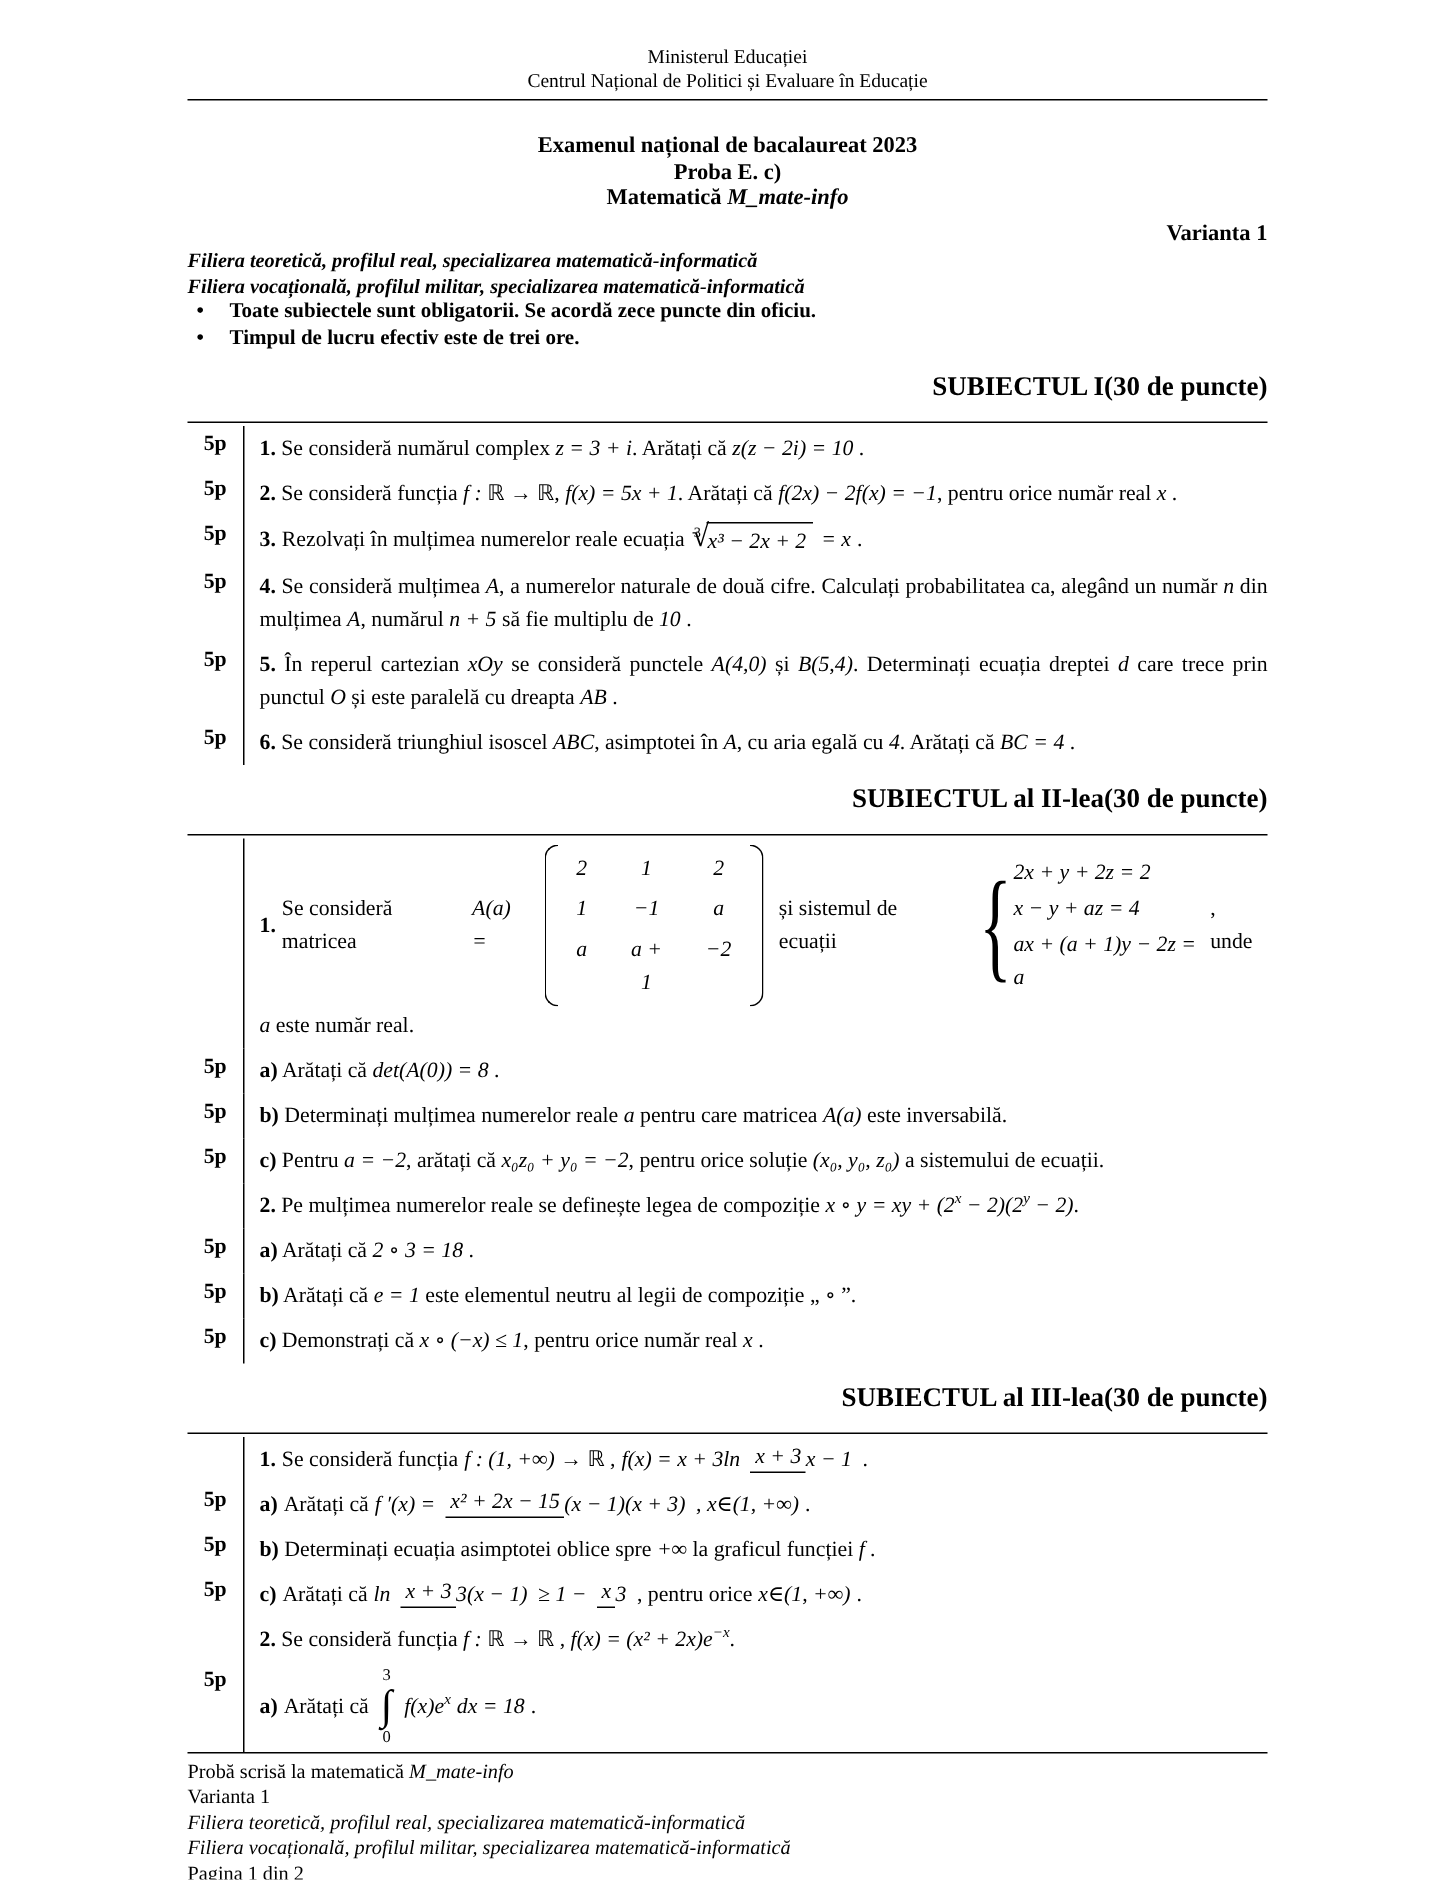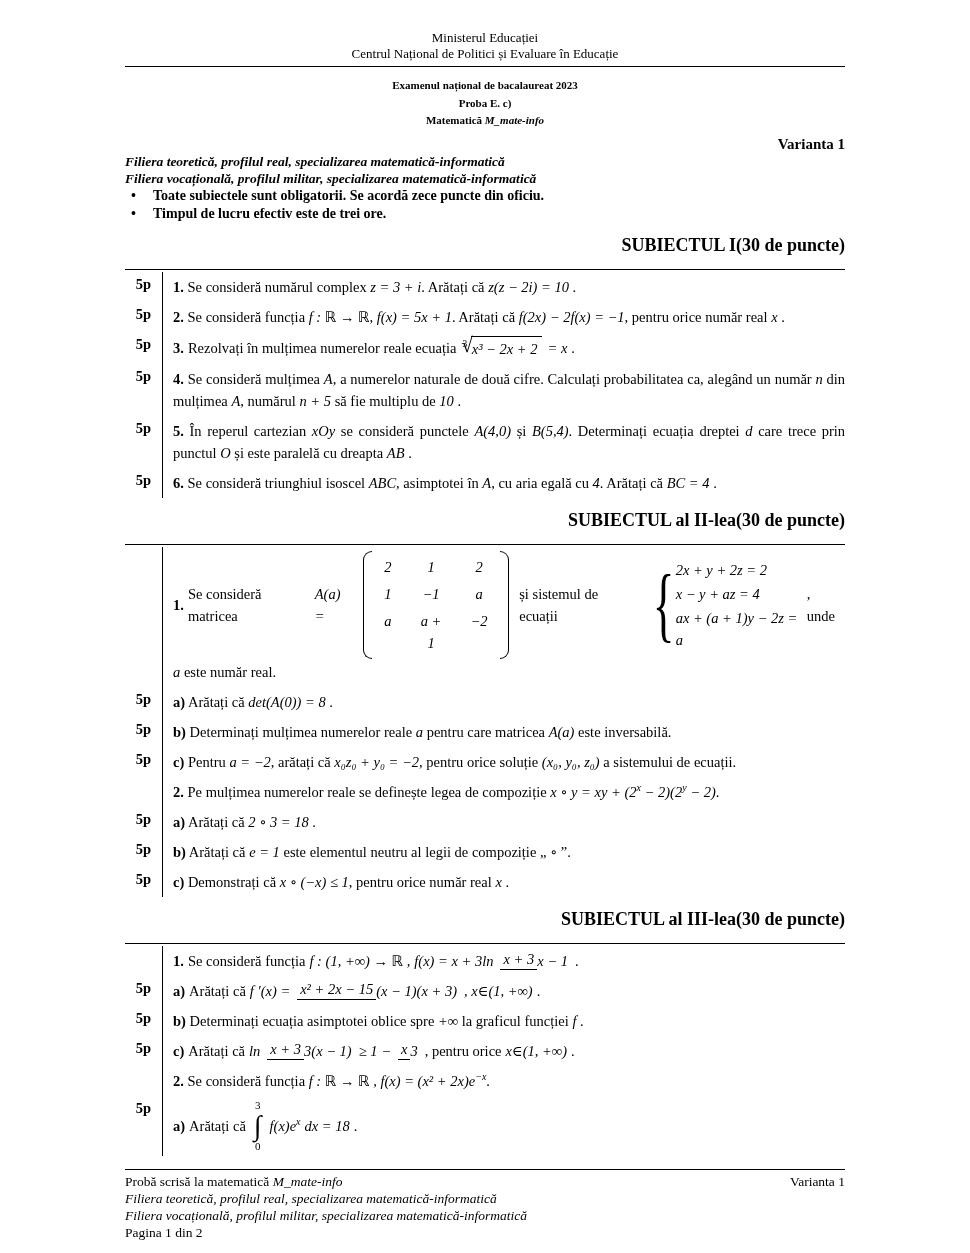--- a/index.html
+++ b/index.html
@@ -9,21 +9,21 @@
     color:#000;
   }
   .page {
     box-sizing:border-box; width:970px; height:1253px;
     padding:30px 125px 12px 125px;
     display:flex; flex-direction:column; overflow:hidden;
   }
   .center { text-align:center; }
   .small  { font-size:13px; line-height:16px; }
   .rule   { border:none; border-top:1.4px solid #000; margin:4px 0 0 0; }
-  .titleblock { margin-top:10px; font-weight:bold; font-size:11px; line-height:17.5px; }
+  .titleblock { margin-top:22px; font-weight:bold; font-size:15px; line-height:17.5px; }
   .ital   { font-style:italic; }
   .variant-line { text-align:right; font-weight:bold; font-size:15px; margin-top:5px; line-height:18px; }
   .filiera { font-weight:bold; font-style:italic; font-size:13.5px; line-height:17px; }
   .bullet-line { font-weight:bold; font-size:14px; line-height:18px; display:flex; }
   .bullet-glyph { width:22px; padding-left:6px; }
   .sechead {
     display:flex; justify-content:flex-end;
     font-weight:bold; font-size:18px; line-height:20px;
     margin-top:12px; padding-bottom:14px; border-bottom:1.4px solid #000;
   }
@@ -73,21 +73,21 @@
   .syslines { display:flex; flex-direction:column; gap:2px; font-style:italic; }
   .unde { margin-left:auto; padding-right:4px; }
 
   
   .intg { display:inline-flex; flex-direction:column; align-items:center; margin:0 4px; line-height:1; }
   .intg .il { font-size:11px; font-style:normal; }
   .intg .is { font-size:28px; padding:1px 0; }
 
   .footer { margin-top:auto; }
   .frule { border:none; border-top:1.4px solid #000; margin:0; }
-  .frow { display:flex; justify-content:space-between; font-size:13.5px; line-height:17px; margin-top:3px; }
+  .frow { display:flex; justify-content:space-between; font-size:13.5px; line-height:17px; margin-top:3px;flex-direction:column; }
   .fital { font-style:italic; font-size:13.5px; line-height:17px; }
   .fpage { font-size:13.5px; line-height:17px; }
 </style>
 </head>
 <body>
 
 <div class="page">
 
   <div class="center small">Ministerul Educației</div>
   <div class="center small">Centrul Național de Politici și Evaluare în Educație</div>

